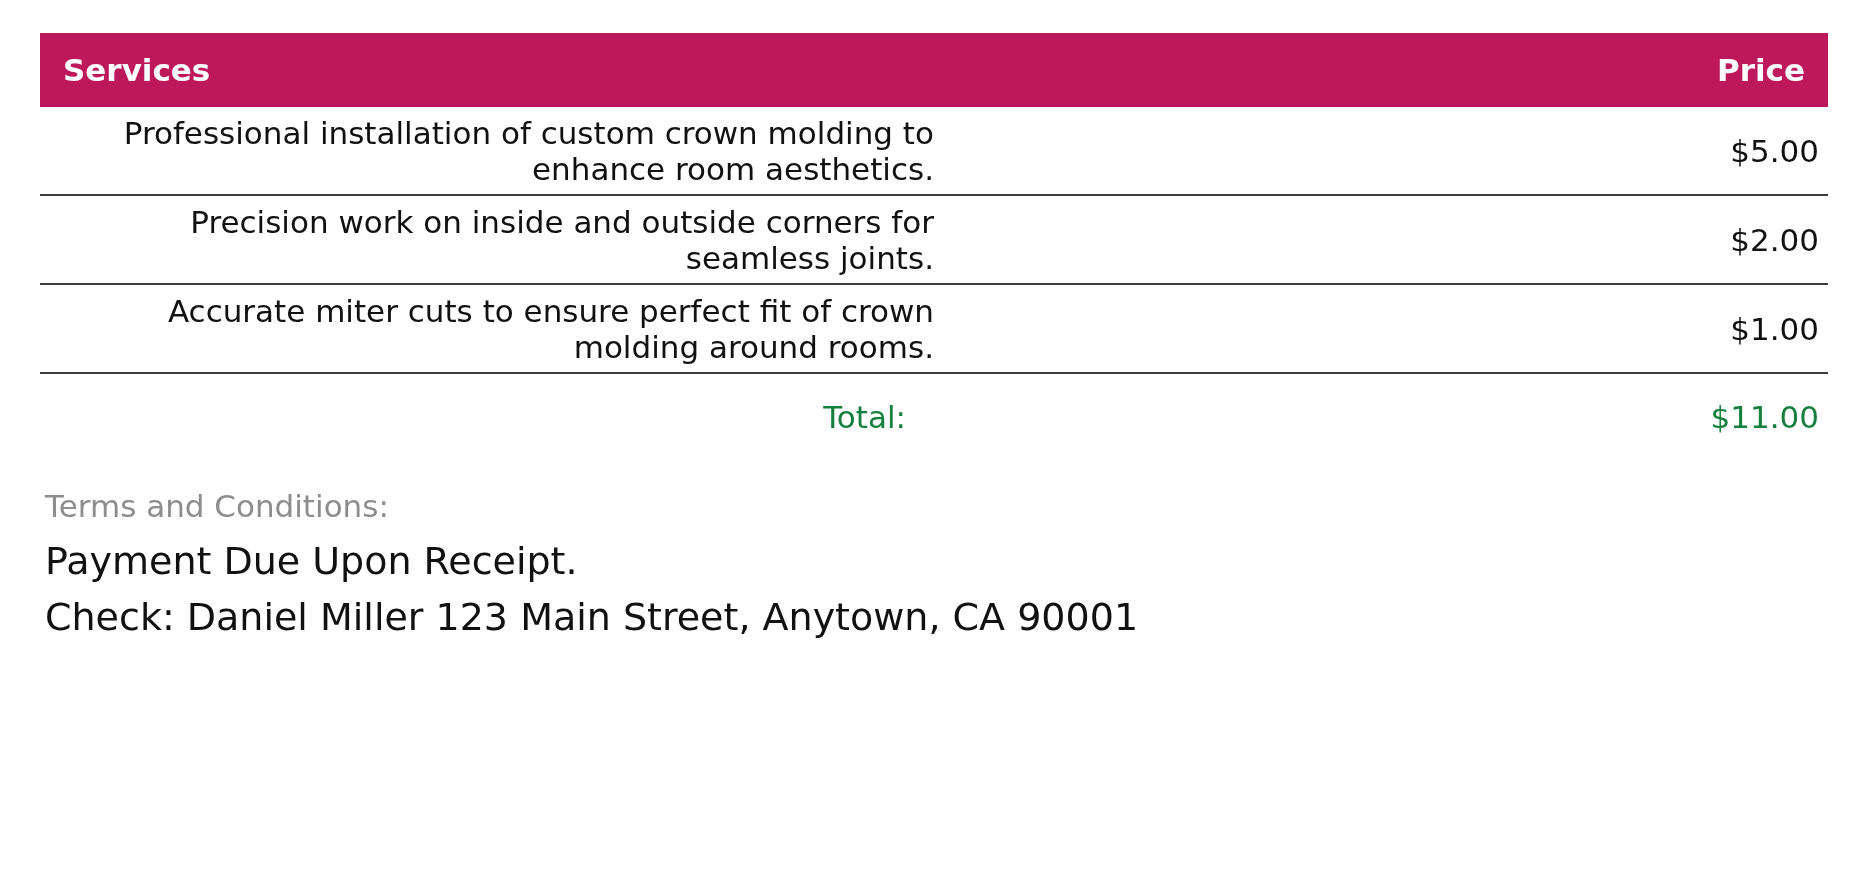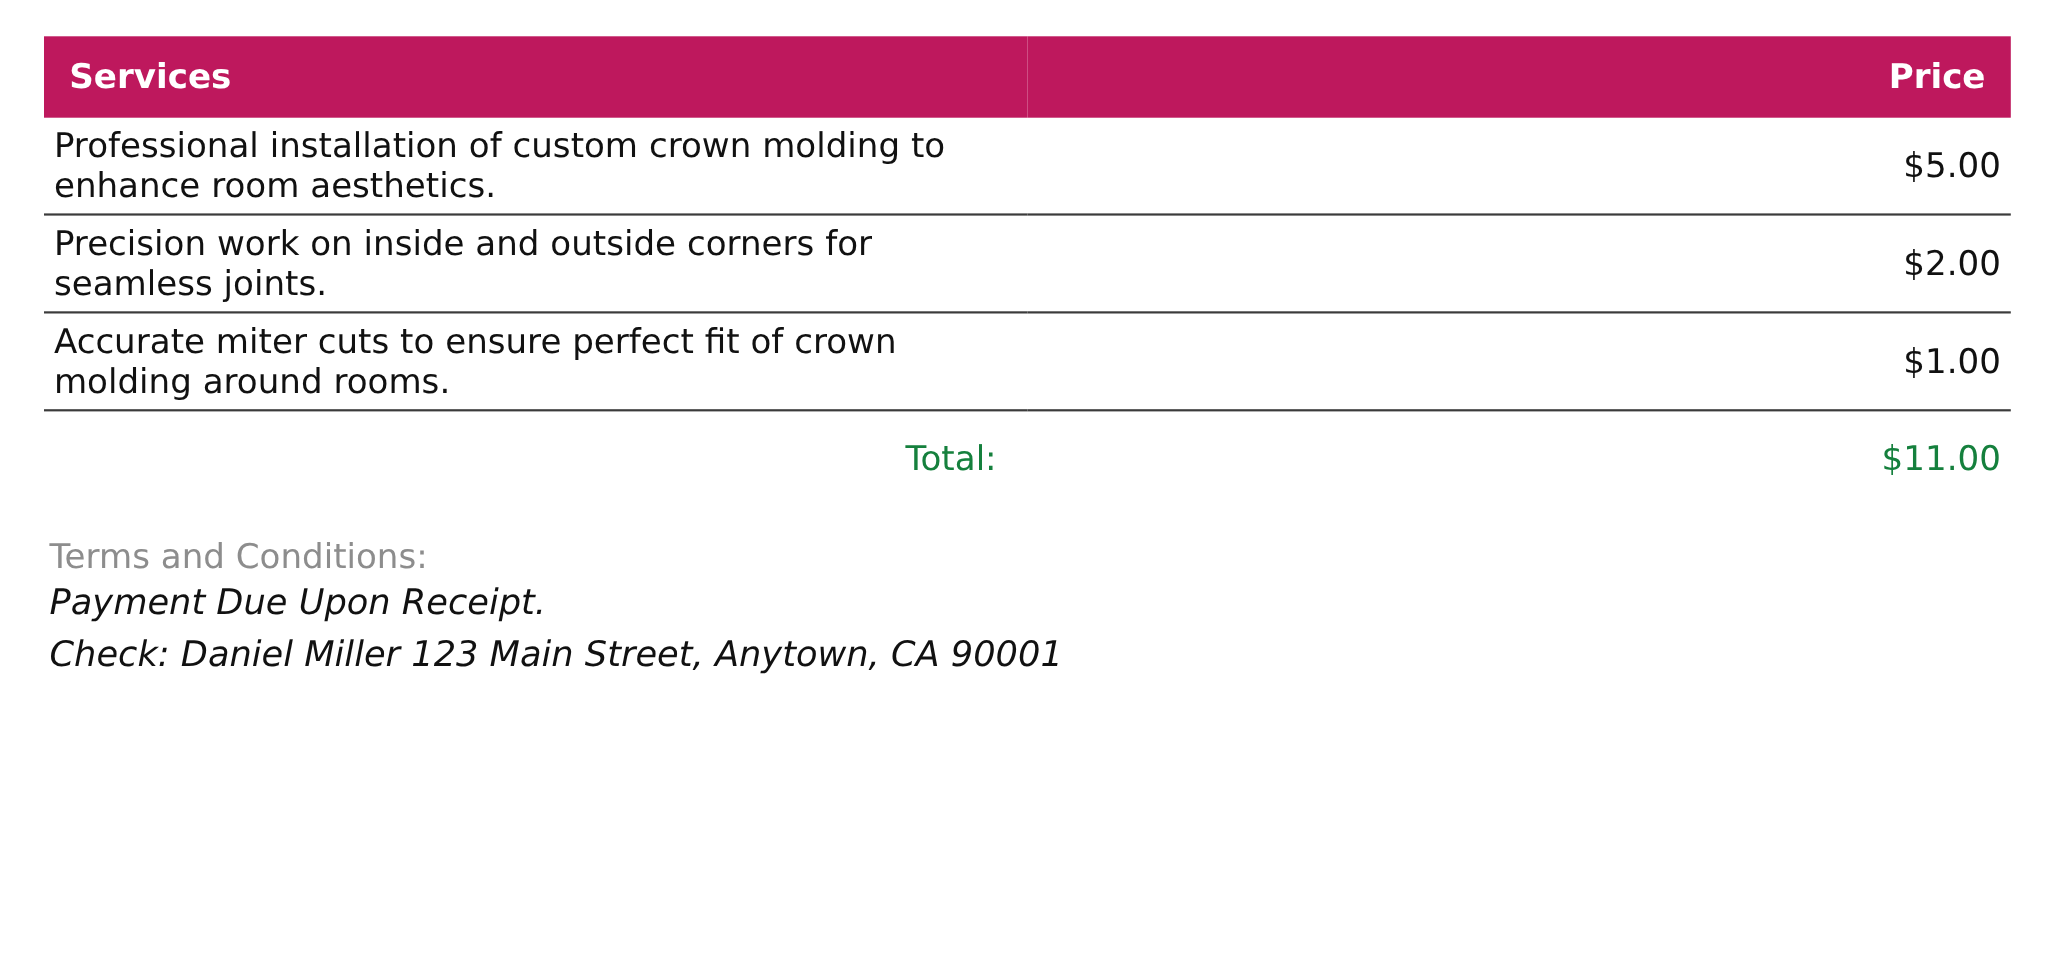--- a/index.html
+++ b/index.html
@@ -46,20 +46,21 @@
     text-align: right;
     padding-right: 23px;
   }
   tbody tr.service-row td {
     border-bottom: 2px solid #3b3b3b;
     height: 87px;
     vertical-align: middle;
     font-size: 31px;
     font-weight: normal;
     color: #111111;
+    text-align: right;
   }
   td.desc-cell {
     text-align: left;
     padding-left: 9px;
   }
   td.price-cell {
     text-align: right;
     padding-right: 9px;
     white-space: nowrap;
   }
@@ -80,27 +81,27 @@
     padding-right: 9px;
     white-space: nowrap;
   }
   .terms {
     margin-top: 28px;
     padding-left: 5px;
   }
   .terms-title {
     font-size: 31px;
     color: #8d8d8d;
+    margin-bottom: 10px;
   }
   .terms-line {
-    font-size: 32px;
+    font-size: 38px;
     color: #111111;
     line-height: 1.47;
     white-space: nowrap;
-    font-style: italic;
   }
 </style>
 </head>
 <body>
 
 <div class="page">
 
   <table class="invoice-table">
     <thead>
       <tr>

